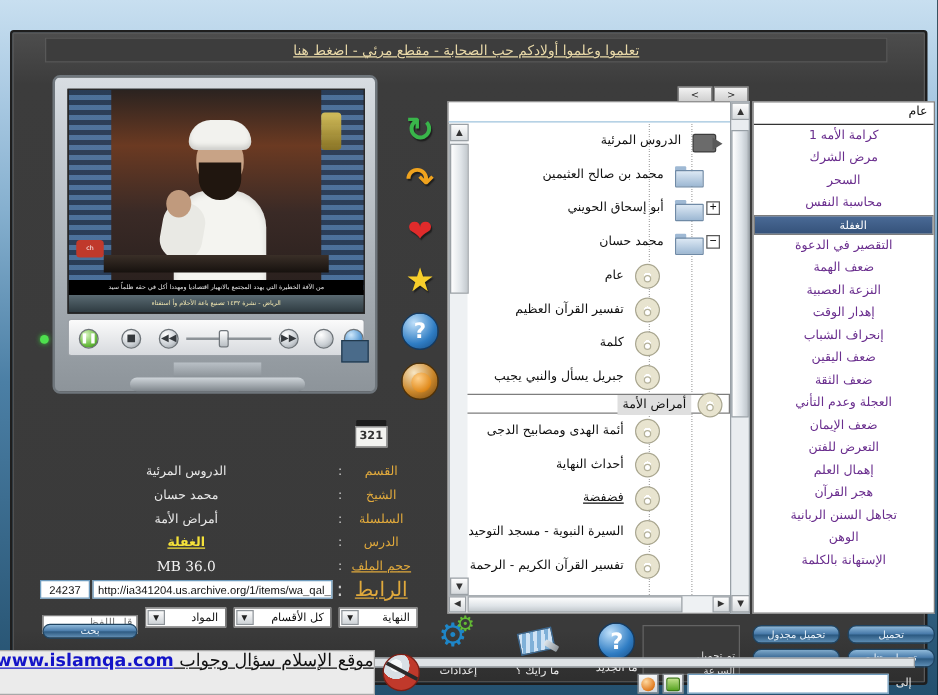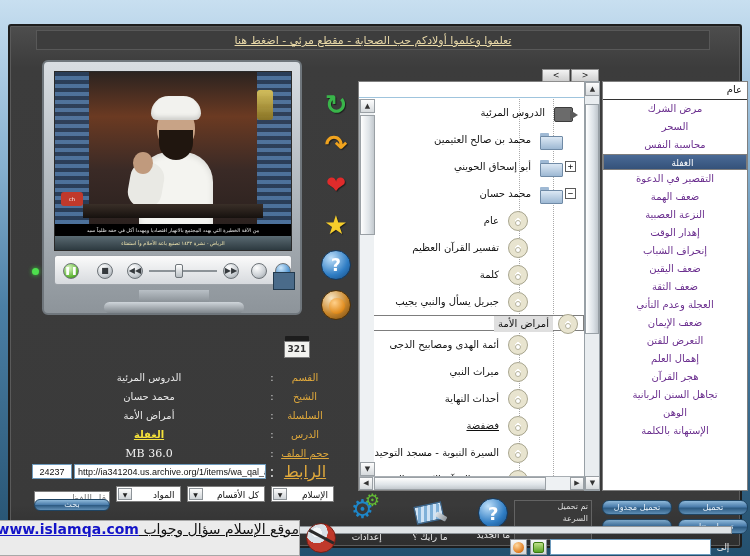--- a/index.html
+++ b/index.html
@@ -247,21 +247,21 @@
   .bi-pen::before{ content:""; position:absolute; left:2px; top:4px; width:26px; height:16px;
      background: repeating-linear-gradient(100deg,#cfe3f5 0 3px,#7fb0d8 3px 6px); border:1px solid #3d6a93; transform: rotate(-12deg);}
   .bi-pen::after{ content:""; position:absolute; left:22px; top:14px; width:12px; height:5px;
      background: linear-gradient(90deg,#dfe6ec,#8f969c); transform: rotate(30deg); border-radius:1px;}
   .bi-gear { width:32px; height:28px; margin:2px auto 0; position:relative;}
   .bi-gear::before{ content:"\2699"; position:absolute; left:0; top:-6px; font-size:26px; color:#1e86c8;}
   .bi-gear::after{ content:"\2699"; position:absolute; left:14px; top:-10px; font-size:17px; color:#63bb34;}
 
   
   .dlstat { position:absolute; left:504px; top:474px; width:78px; height:40px; border:1px solid #636363; background:#3a3a3a;
-     direction:rtl; padding:0 3px 0 0;}
+     direction:rtl; padding:18px 3px 0 0;}
   .dlstat div { font-size:8px; color:#dcdcdc; line-height:12px; white-space:nowrap;}
   .dlbtns { position:absolute; left:586px; top:474px; width:152px; height:42px; direction:rtl;}
   .dlb { position:absolute; width:70px; height:15px; border-radius:7px;
      background: linear-gradient(180deg,#8fb9da 0%,#4a7cab 45%,#2c5a82 55%,#5e8eb5 100%);
      border:1px solid #1f4462; color:#eaf3fb; font-size:8px; text-align:center; line-height:13px; cursor:pointer;}
   .dlb-1 { right:0; top:0;} .dlb-2 { right:76px; top:0;} .dlb-3 { right:0; top:19px;}
   .dlprog { position:absolute; right:76px; top:19px; width:70px; height:14px; border-radius:7px;
      background: linear-gradient(180deg,#7ea8c9,#3c6b96 50%,#2a547a); border:1px solid #1f4462;
      color:#cfe0ee; font-size:7px; text-align:center; line-height:12px;}
   .statusbar { position:absolute; left:10px; top:500px; width:712px; height:8px; background:#dfe3e6; border:1px solid #8e9499;}
@@ -395,24 +395,20 @@
             <div class="tnode ind2 sel">
               <div class="ico-disc"></div>
               <span class="lbl">أمراض الأمة</span>
             </div>
             <div class="tnode ind2">
               <div class="ico-disc"></div>
               <span class="lbl">أئمة الهدى ومصابيح الدجى</span>
             </div>
             <div class="tnode ind2">
               <div class="ico-disc"></div>
-              <span class="lbl">ميراث النبي</span>
-            </div>
-            <div class="tnode ind2">
-              <div class="ico-disc"></div>
               <span class="lbl">أحداث النهاية</span>
             </div>
             <div class="tnode ind2 und">
               <div class="ico-disc"></div>
               <span class="lbl">فضفضة</span>
             </div>
             <div class="tnode ind2">
               <div class="ico-disc"></div>
               <span class="lbl">السيرة النبوية - مسجد التوحيد</span>
             </div>
@@ -436,20 +432,21 @@
 
     <div class="outer-sb">
       <div class="sb-arrow">▲</div>
       <div class="sb-thumb2"></div>
       <div class="sb-arrow" style="position:absolute;bottom:0;left:0;">▼</div>
     </div>
 
     <div class="rlist">
       <div class="rl-head">عام</div>
       <div id="rlist-host">
+          <div class="rl-item">كرامة الأمه 1</div>
           <div class="rl-item">مرض الشرك</div>
           <div class="rl-item">السحر</div>
           <div class="rl-item">محاسبة النفس</div>
           <div class="rl-item sel">الغفلة</div>
           <div class="rl-item">التقصير في الدعوة</div>
           <div class="rl-item">ضعف الهمة</div>
           <div class="rl-item">النزعة العصبية</div>
           <div class="rl-item">إهدار الوقت</div>
           <div class="rl-item">إنحراف الشباب</div>
           <div class="rl-item">ضعف اليقين</div>
@@ -499,21 +496,21 @@
         <div class="info-val" style="display:flex; gap:2px;">
           <input class="link-url" readonly="" value="http://ia341204.us.archive.org/1/items/wa_qal_ahn" style="">
           <input class="link-id" readonly="" value="24237" style="">
         </div>
       </div>
     </div>
 
     <div class="searchrow">
       <div class="sel sel-1">
         <span class="arrow">▼</span>
-        <span>الإسلام</span>
+        <span>النهاية</span>
       </div>
       <div class="sel sel-2">
         <span class="arrow">▼</span>
         <span>كل الأقسام</span>
       </div>
       <div class="sel sel-3">
         <span class="arrow">▼</span>
         <span>المواد</span>
       </div>
       <div class="searchbox">

